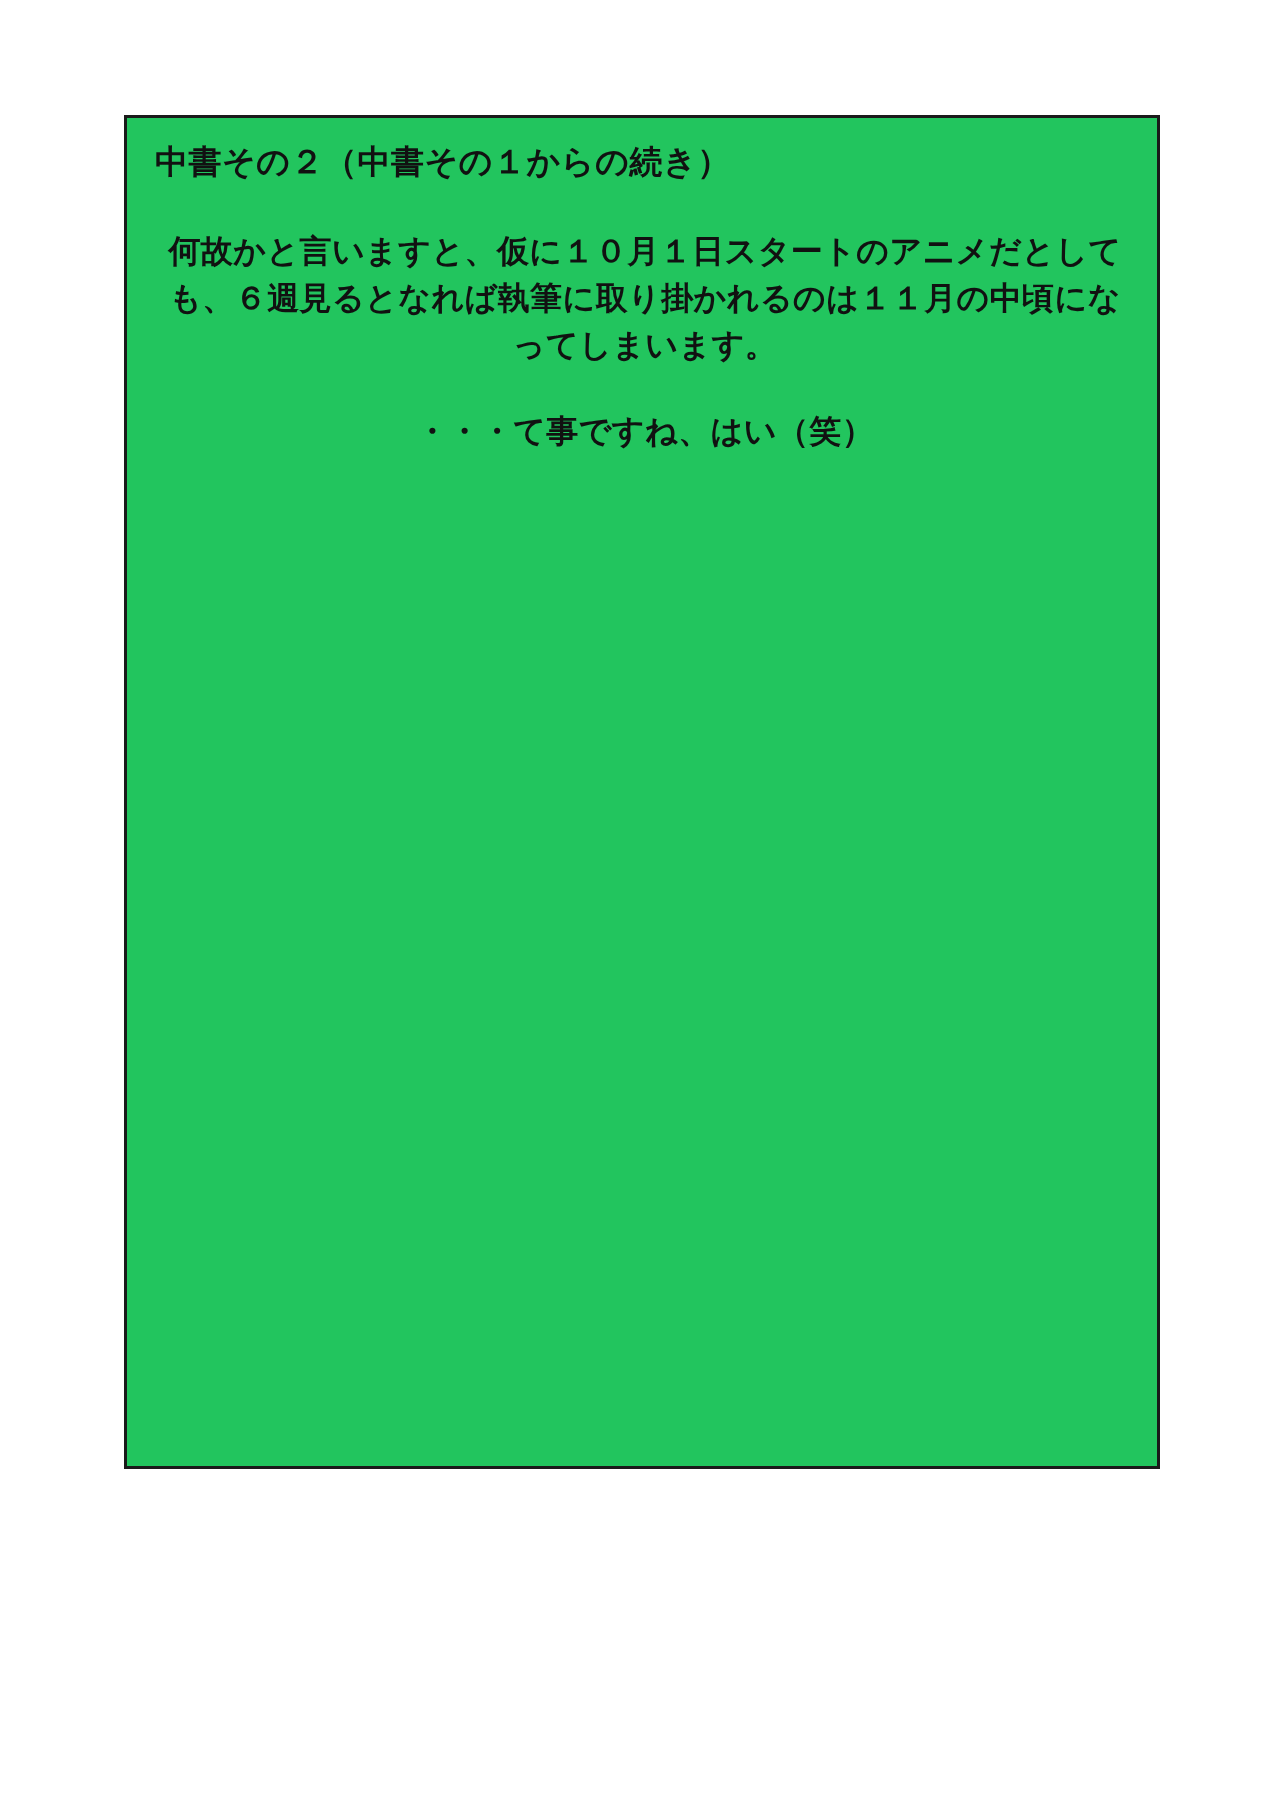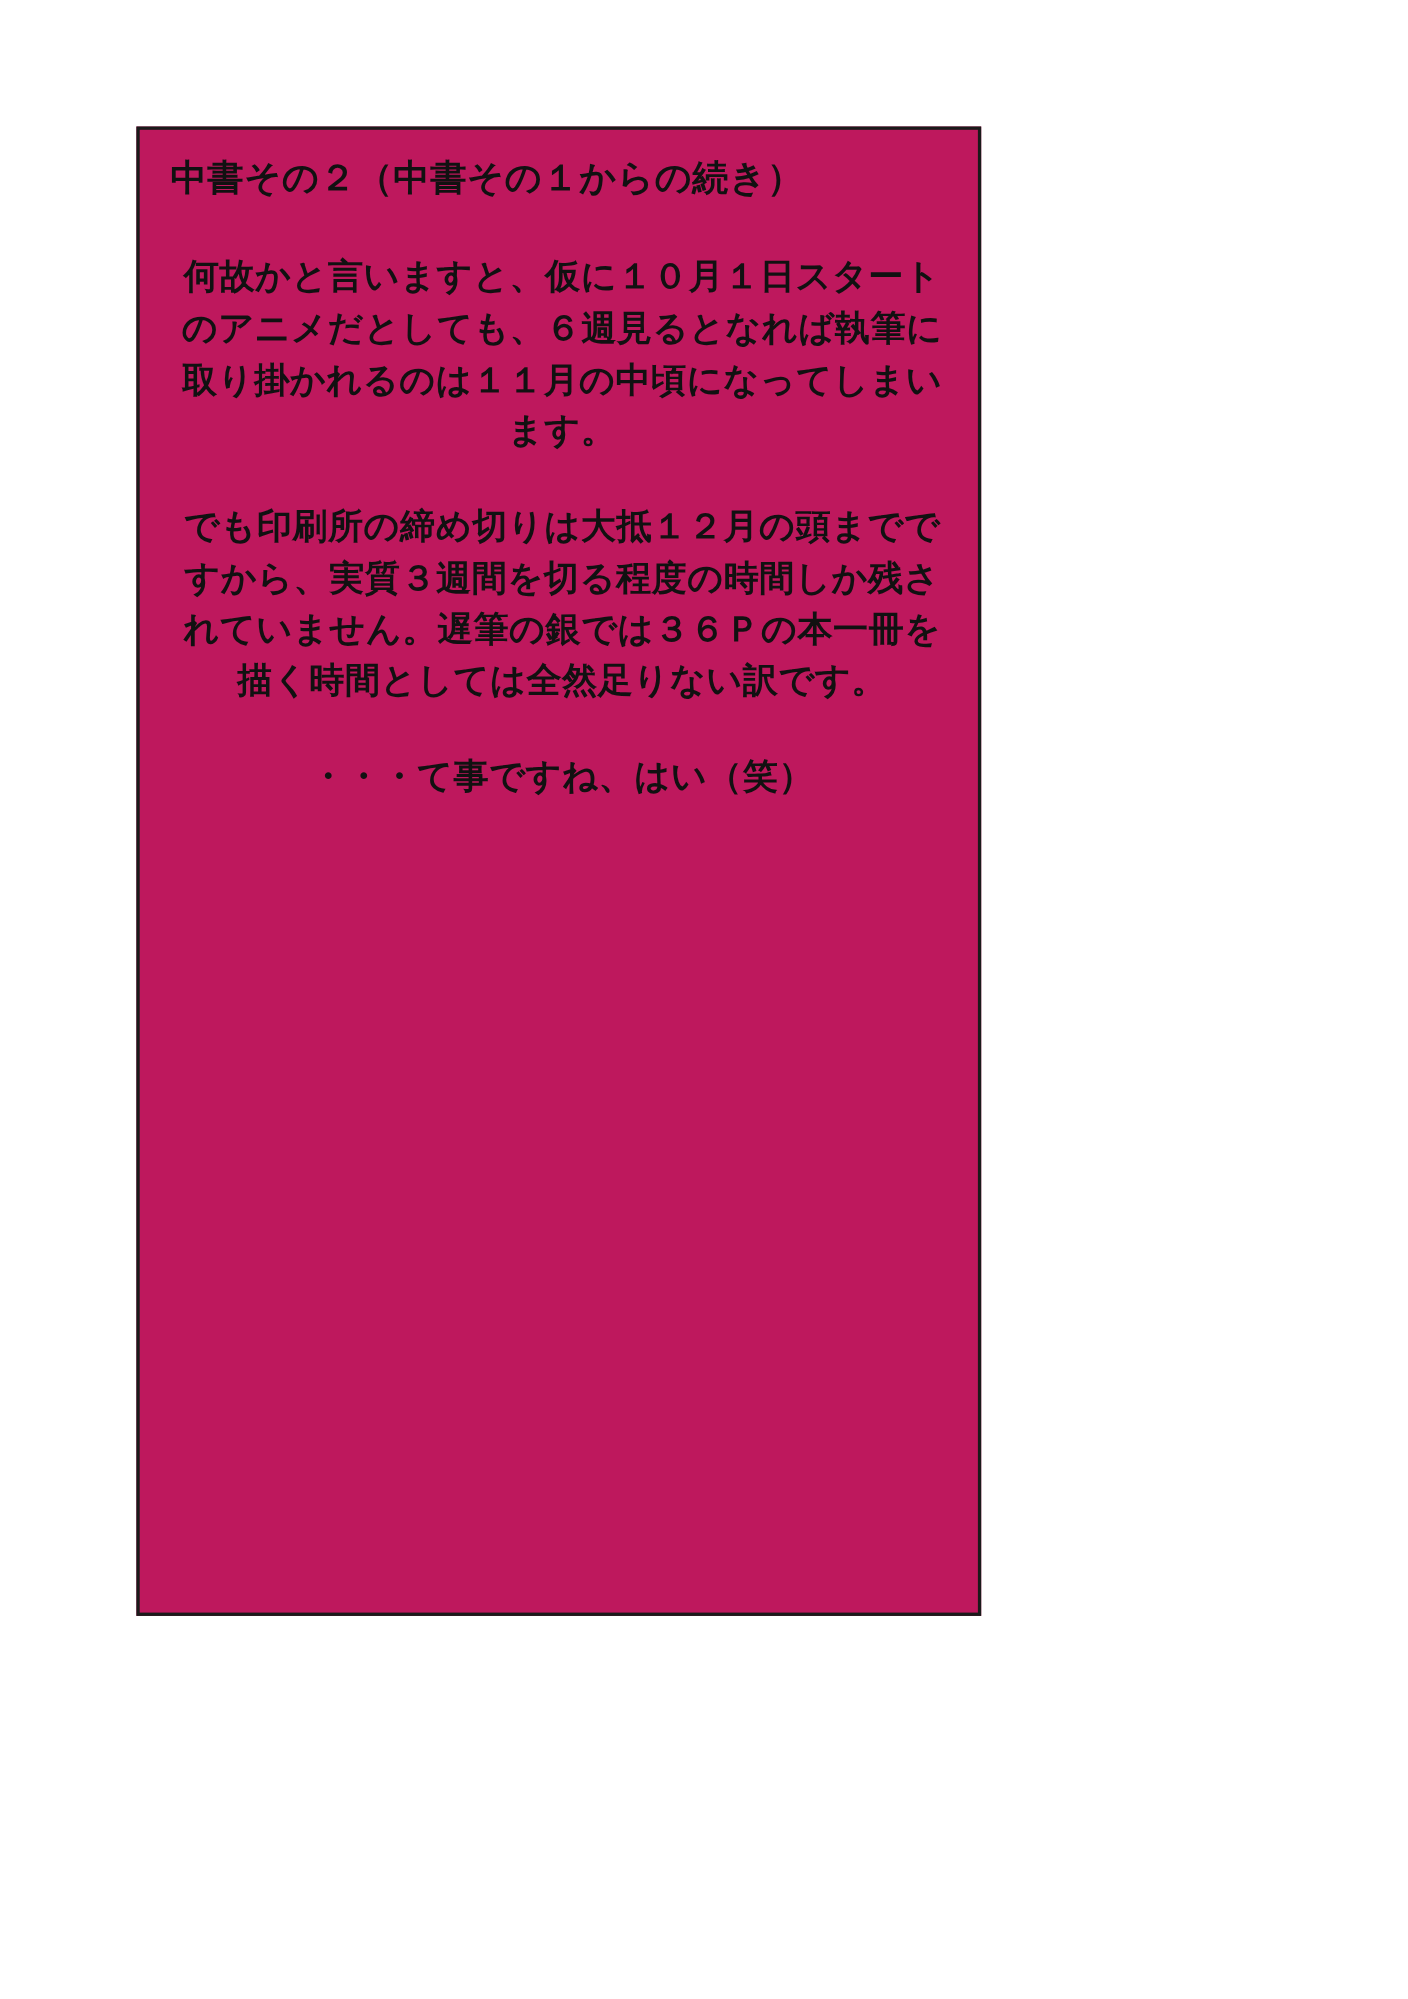--- a/index.html
+++ b/index.html
@@ -16,25 +16,25 @@
   .page {
     position: relative;
     width: 1280px;
     height: 1817px;
     background: #ffffff;
   }
   .afterword-box {
     position: absolute;
     left: 124px;
     top: 115px;
-    width: 768px;
+    width: 1036px;
     height: 1354px;
     border: 3px solid #1a1a1a;
     box-sizing: border-box;
-    background: #be185d;
+    background: #22c55e;
   }
   .inner {
     position: absolute;
     left: 28px;
     top: 22px;
     right: 22px;
   }
   .doc-title {
     font-size: 33px;
     line-height: 1.34;
@@ -58,17 +58,16 @@
   }
 </style>
 </head>
 <body>
 
 <div class="page">
   <div class="afterword-box">
     <div class="inner">
       <h1 class="doc-title">中書その２（中書その１からの続き）</h1>
       <p class="para">何故かと言いますと、仮に１０月１日スタートのアニメだとしても、６週見るとなれば執筆に取り掛かれるのは１１月の中頃になってしまいます。</p>
-      <p class="para">でも印刷所の締め切りは大抵１２月の頭までですから、実質３週間を切る程度の時間しか残されていません。遅筆の銀では３６Ｐの本一冊を描く時間としては全然足りない訳です。</p>
       <p class="para">・・・て事ですね、はい（笑）</p>
     </div>
   </div>
 </div>
 
 </body></html>

